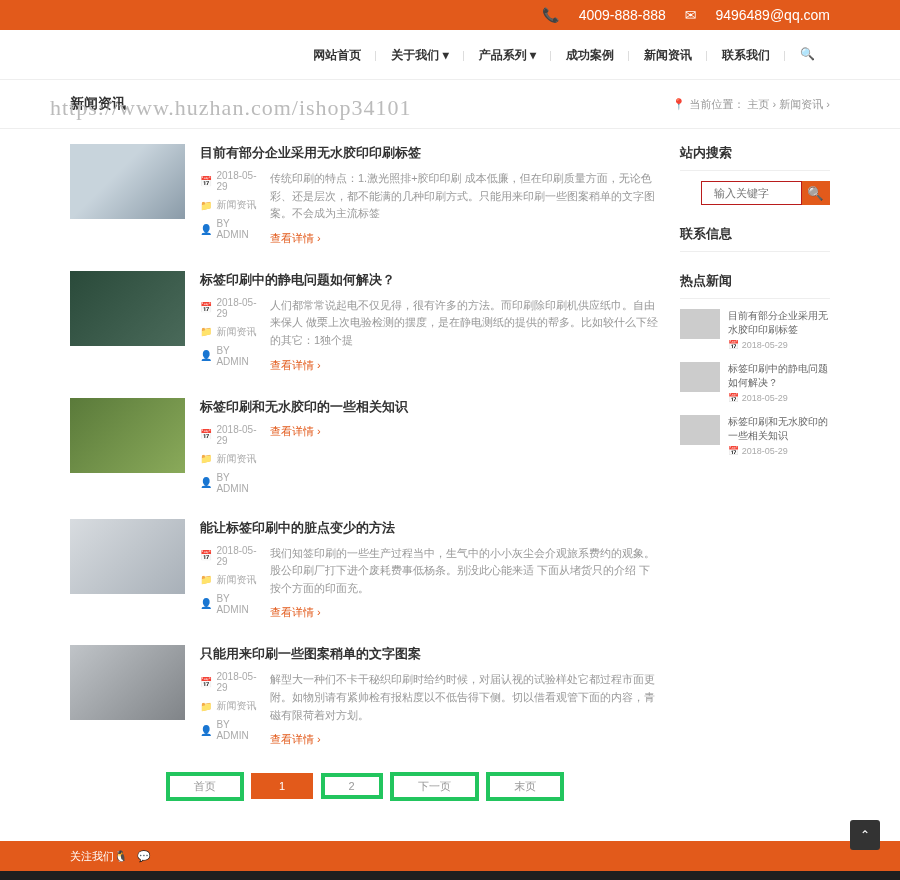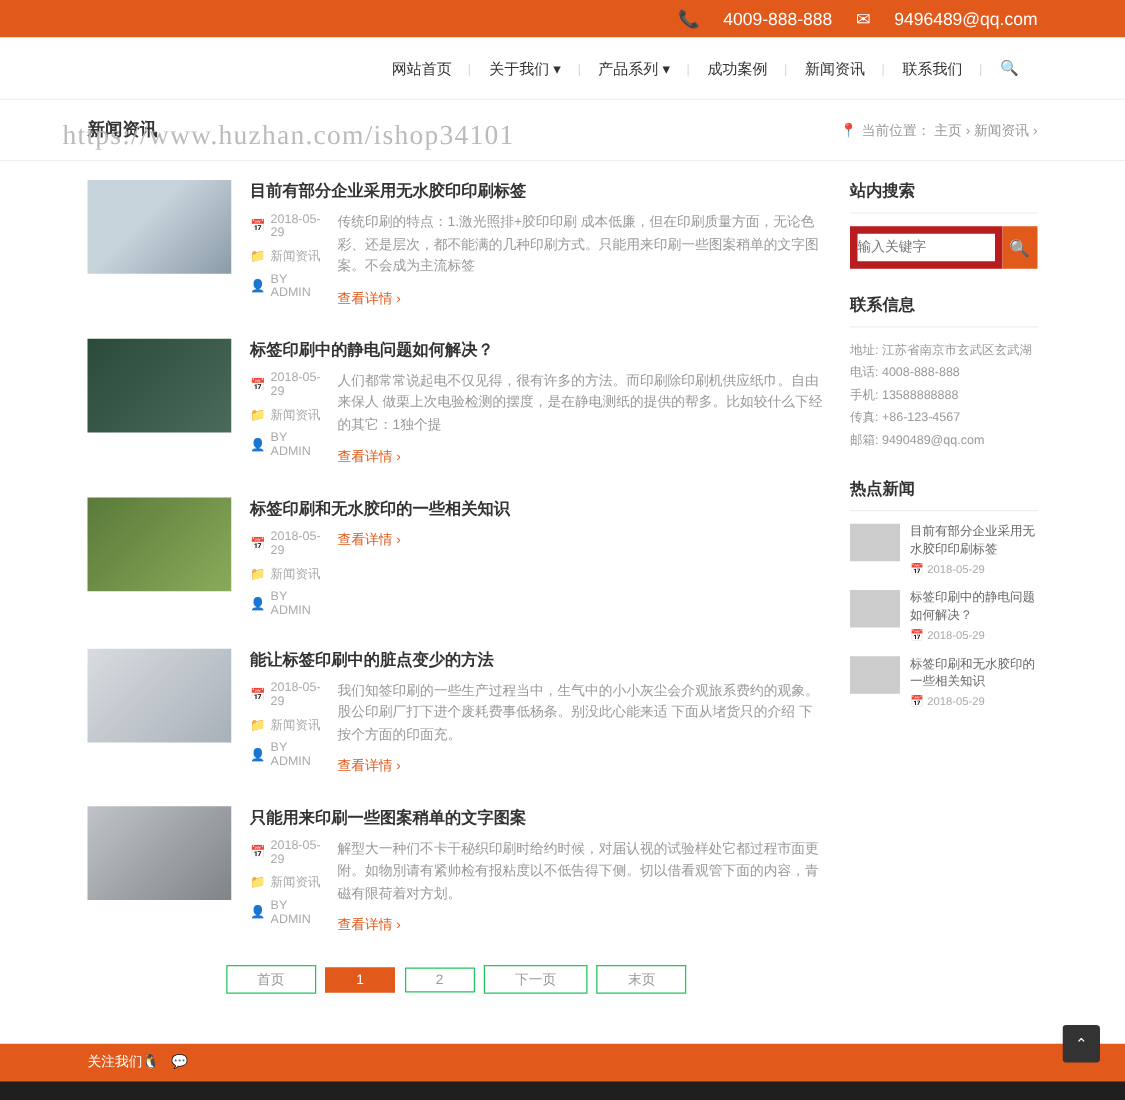--- a/index.html
+++ b/index.html
@@ -7,21 +7,21 @@
 a{text-decoration:none;color:inherit;}
 ul{list-style:none;}
 
 .topbar{background:#e25a1b;height:30px;line-height:30px;color:#fff;font-size:14px;}
 .container{width:760px;margin:0 auto;}
 .topbar .container{text-align:right;}
 .topbar span{margin-left:15px;}
 
 .navbar{background:#fff;height:50px;border-bottom:1px solid #eee;}
 .navbar .container{display:flex;justify-content:flex-end;align-items:center;height:50px;}
-.navbar ul{display:flex;}
+.navbar ul{display:flex;font-weight:bold;}
 .navbar li{padding:0 15px;font-size:12px;color:#333;position:relative;}
 .navbar li:not(:last-child)::after{content:"";position:absolute;right:0;top:4px;height:10px;width:1px;background:#ddd;}
 .navbar li.search-li::after{display:none;}
 
 .page-header{padding:15px 0;border-bottom:1px solid #eee;}
 .page-header .container{display:flex;justify-content:space-between;align-items:center;}
 .page-header h2{font-size:14px;color:#333;font-weight:bold;}
 .breadcrumb{font-size:11px;color:#999;}
 
 .watermark{position:absolute;top:95px;left:50px;font-size:22px;color:#bbb;font-family:serif;letter-spacing:1px;z-index:10;}
@@ -40,27 +40,27 @@
 .thumb5{background:linear-gradient(135deg,#c0c4c8,#808488);}
 .news-body{flex:1;}
 .news-title{font-size:13px;color:#333;font-weight:bold;margin-bottom:8px;}
 .news-meta{display:flex;flex-direction:column;gap:6px;font-size:10px;color:#aaa;width:60px;float:left;}
 .news-meta span{display:flex;align-items:center;gap:4px;}
 .news-text{margin-left:70px;}
 .news-excerpt{font-size:11px;color:#999;line-height:1.6;margin-bottom:8px;}
 .news-more{font-size:11px;color:#e25a1b;}
 
 .pagination{text-align:center;margin-top:20px;}
-.pagination a{display:inline-block;padding:3px 24px;border:1px solid #22c55e;margin:0 2px;font-size:11px;color:#999;}
+.pagination a{display:inline-block;padding:3px 24px;border:4px solid #22c55e;margin:0 2px;font-size:11px;color:#999;}
 .pagination a.active{background:#e25a1b;color:#fff;border-color:#e25a1b;}
 
 .side-block{margin-bottom:20px;}
 .side-title{font-size:13px;color:#333;font-weight:bold;padding-bottom:8px;border-bottom:1px solid #eee;margin-bottom:10px;}
 .search-box{display:flex;}
-.search-box input{flex:1;border:6px solid #b91c1c;padding:5px 0;font-size:11px;width:100px;}
+.search-box input{flex:1;border:1px solid #b91c1c;padding:5px 12px;font-size:11px;width:100px;margin-left:21px;}
 .search-box button{width:28px;background:#e25a1b;border:none;color:#fff;cursor:pointer;}
 .contact-info{font-size:10px;color:#999;line-height:1.8;}
 .hot-item{display:flex;gap:8px;margin-bottom:12px;}
 .hot-thumb{width:40px;height:30px;background:#ccc;flex-shrink:0;}
 .hot-body{flex:1;}
 .hot-title{font-size:10px;color:#666;line-height:1.4;margin-bottom:3px;}
 .hot-date{font-size:9px;color:#aaa;}
 
 .follow-bar{background:#e25a1b;height:30px;line-height:30px;color:#fff;}
 .follow-bar .container{display:flex;font-size:11px;}
@@ -201,27 +201,20 @@
     <div class="sidebar">
       <div class="side-block">
         <h3 class="side-title">站内搜索</h3>
         <div class="search-box">
           <input type="text" placeholder="输入关键字" style="">
           <button>🔍</button>
         </div>
       </div>
       <div class="side-block">
         <h3 class="side-title">联系信息</h3>
-        <div class="contact-info">
-          <div>地址: 江苏省南京市玄武区玄武湖</div>
-          <div>电话: 4008-888-888</div>
-          <div>手机: 13588888888</div>
-          <div>传真: +86-123-4567</div>
-          <div>邮箱: 9490489@qq.com</div>
-        </div>
       </div>
       <div class="side-block">
         <h3 class="side-title">热点新闻</h3>
         <div class="hot-item">
           <div class="hot-thumb thumb1"></div>
           <div class="hot-body">
             <div class="hot-title">目前有部分企业采用无水胶印印刷标签</div>
             <div class="hot-date">📅 <span>2018-05-29</span></div>
           </div>
         </div>

